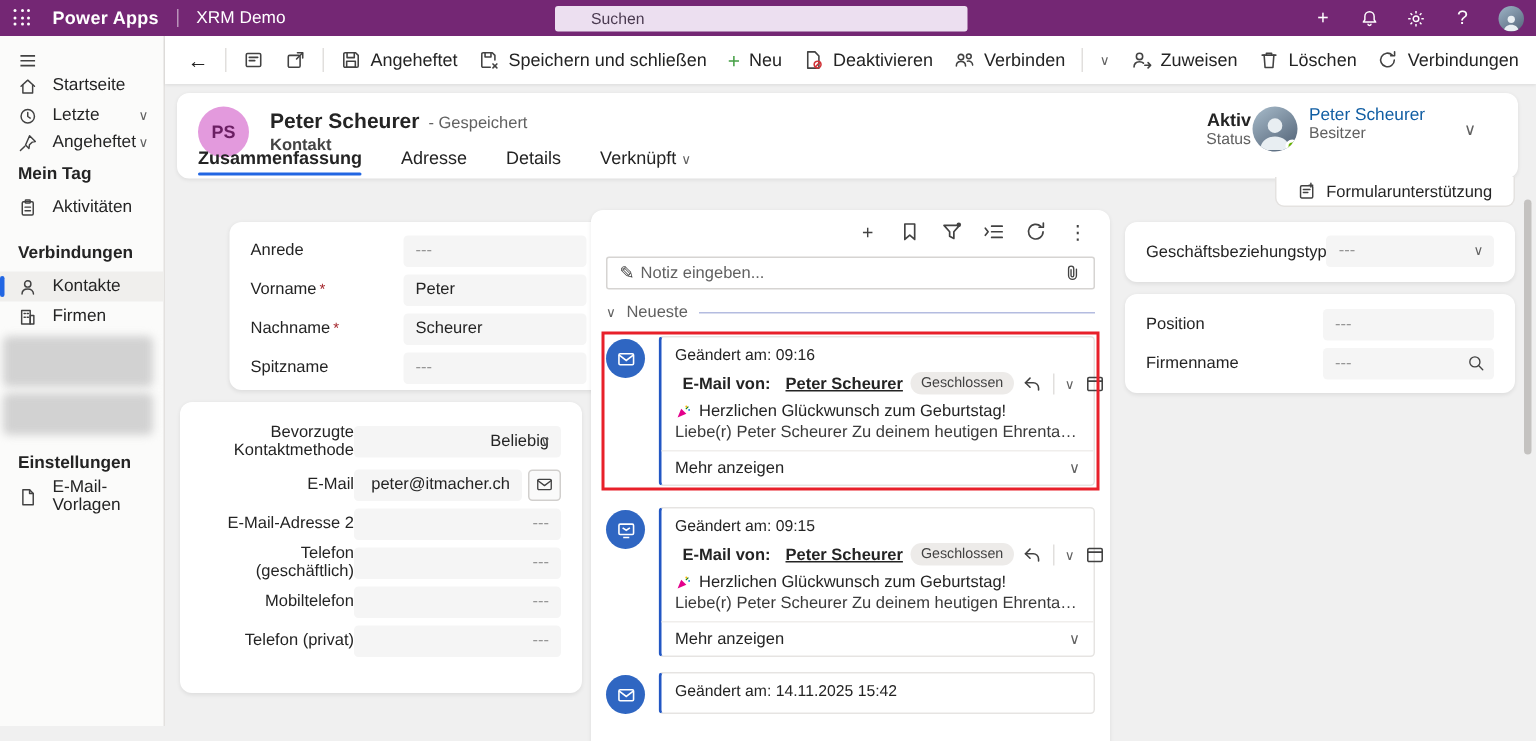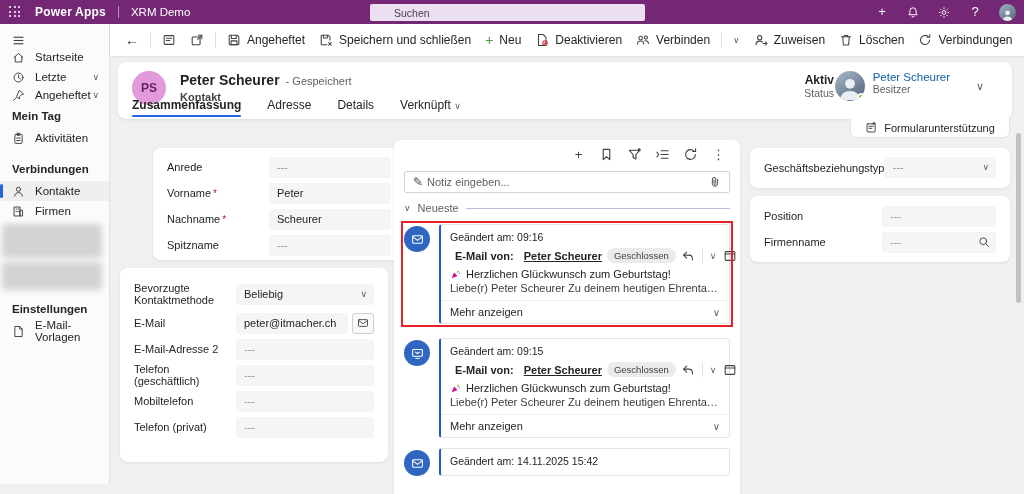--- a/index.html
+++ b/index.html
@@ -362,21 +362,21 @@
   <div class="frow">
     <div class="flabel"><span>Nachname</span><span class="req">*</span></div>
     <div class="fval">Scheurer</div>
   </div>
   <div class="frow">
     <div class="flabel">Spitzname</div>
     <div class="fval empty">---</div>
   </div>
 </div>
 
-<div class="card" style="left:120px; top:268px; width:268px; height:194px; padding:10px 12px;">
+<div class="card" style="left:120px; top:268px; width:268px; height:194px; padding:10px 12px;text-align:right;">
   <div class="frow" style="min-height:32px">
     <div class="flabel">Bevorzugte Kontaktmethode</div>
     <div class="fval"><span>Beliebig</span><span class="ddchev">∨</span></div>
   </div>
   <div class="frow">
     <div class="flabel">E-Mail</div>
     <div class="fval">peter@itmacher.ch</div>
     <div class="mailbtn">
       <svg class="ic" width="12" height="12" viewBox="0 0 16 16">
           <rect x="2" y="3.5" width="12" height="9" rx="1"></rect>

